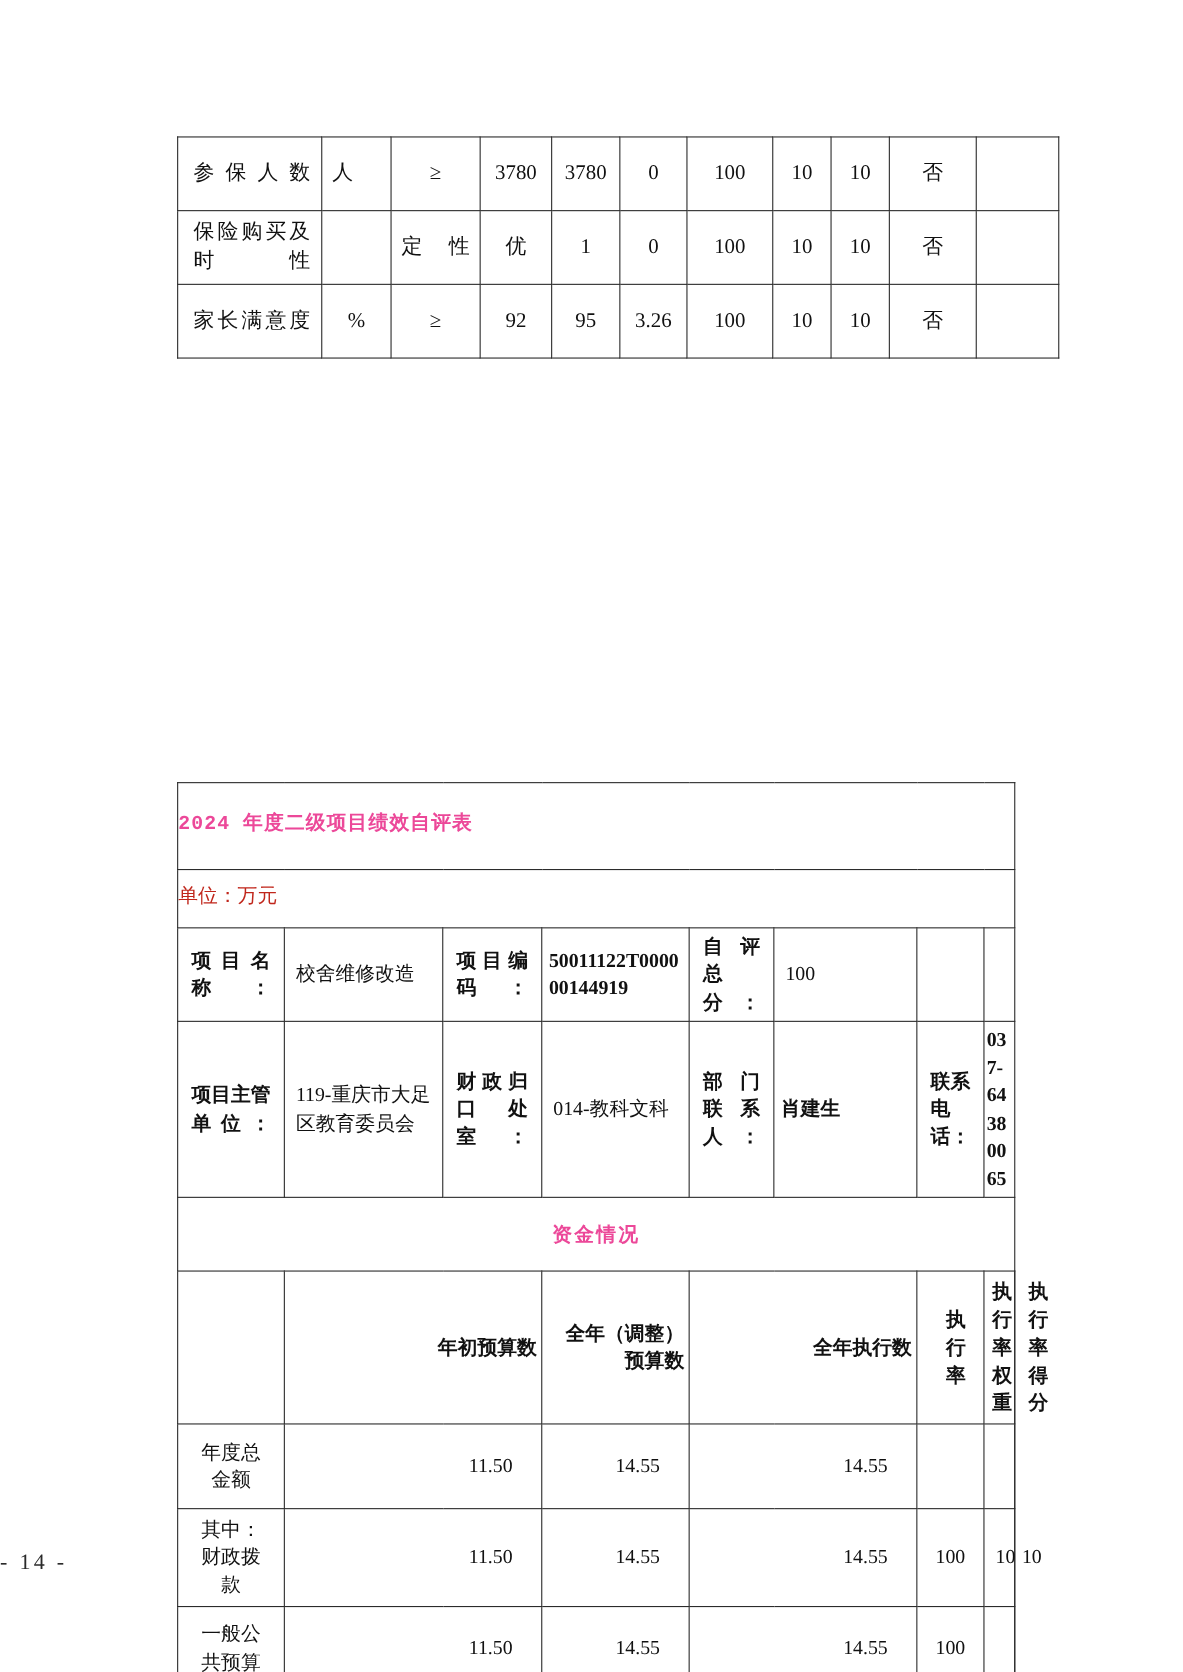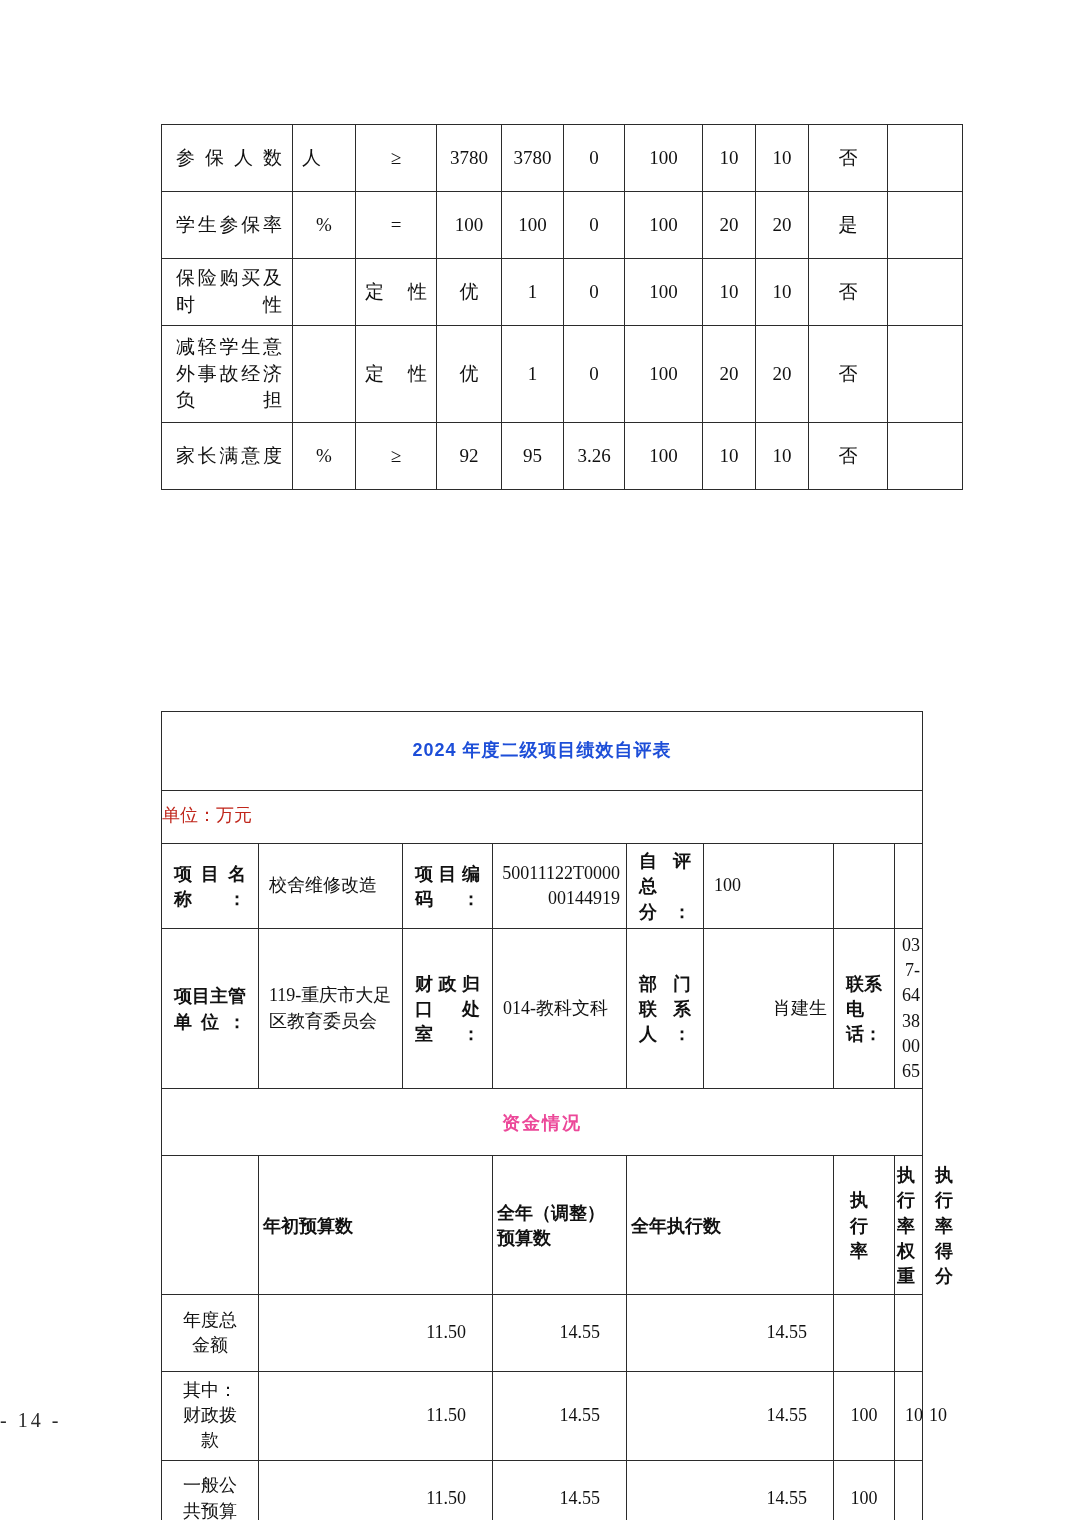--- a/index.html
+++ b/index.html
@@ -91,27 +91,26 @@
     position: absolute;
     left: 161px;
     top: 711px;
     width: 761px;
   }
   .tbl-form td {
     font-size: 18px;
     line-height: 1.4;
   }
   .form-title {
-    text-align: center;
-    font-family: Liberation Sans, sans-serif;
+    font-family: Liberation Mono, monospace;
     font-weight: bold;
     font-size: 33px;
     letter-spacing: 1px;
     height: 78px;
-    color: #1d4ed8;
+    color: #ec4899;
   }
   .unit-row {
     text-align: left;
     padding: 4px 16px 8px 0;
     height: 40px;
     color: #c0261b;
     font-size: 20px;
     font-weight: normal;
     font-family: "DejaVu Sans", "Liberation Sans", sans-serif;
   }
@@ -124,41 +123,42 @@
     padding: 4px 12px;
     line-height: 1.45;
   }
   .val-wrap {
     padding: 4px 10px;
     line-height: 1.5;
     text-align: left;
     word-break: break-all;
   }
   .val-ctr {
-    text-align: right;
+    text-align: left;
     padding: 4px 6px;
     line-height: 1.5;
     word-break: break-all;
+    font-weight: bold;
   }
   .val-left {
     text-align: left;
     padding: 4px 10px;
     line-height: 1.5;
   }
   .section-head {
     text-align: center;
     font-family: "DejaVu Sans", "Liberation Sans", sans-serif;
     font-weight: bold;
     font-size: 23px;
     color: #ec4899;
     letter-spacing: 2px;
     height: 66px;
   }
   .col-head {
-    text-align: left;
+    text-align: right;
     font-family: "DejaVu Sans", "Liberation Sans", sans-serif;
     font-weight: bold;
     font-size: 18.5px;
     padding: 6px 4px;
     line-height: 1.45;
     word-break: break-all;
   }
   .row-label {
     text-align: center;
     padding: 6px 14px;
@@ -225,55 +225,29 @@
         <td class="cell-num">3780</td>
         <td class="cell-num">3780</td>
         <td class="cell-num">0</td>
         <td class="cell-num">100</td>
         <td class="cell-num">10</td>
         <td class="cell-num">10</td>
         <td class="cell-ctr">否</td>
         <td class="cell-ctr"></td>
       </tr>
       <tr>
-        <td class="cell-name">学生参保率</td>
-        <td class="cell-ctr">%</td>
-        <td class="cell-ctr">=</td>
-        <td class="cell-num">100</td>
-        <td class="cell-num">100</td>
-        <td class="cell-num">0</td>
-        <td class="cell-num">100</td>
-        <td class="cell-num">20</td>
-        <td class="cell-num">20</td>
-        <td class="cell-ctr">是</td>
-        <td class="cell-ctr"></td>
-      </tr>
-      <tr>
         <td class="cell-name">保险购买及时性</td>
         <td class="cell-ctr"></td>
         <td class="cell-just">定性</td>
         <td class="cell-num">优</td>
         <td class="cell-num">1</td>
         <td class="cell-num">0</td>
         <td class="cell-num">100</td>
         <td class="cell-num">10</td>
         <td class="cell-num">10</td>
-        <td class="cell-ctr">否</td>
-        <td class="cell-ctr"></td>
-      </tr>
-      <tr>
-        <td class="cell-name" style="height:90px">减轻学生意外事故经济负担</td>
-        <td class="cell-ctr"></td>
-        <td class="cell-just">定性</td>
-        <td class="cell-num">优</td>
-        <td class="cell-num">1</td>
-        <td class="cell-num">0</td>
-        <td class="cell-num">100</td>
-        <td class="cell-num">20</td>
-        <td class="cell-num">20</td>
         <td class="cell-ctr">否</td>
         <td class="cell-ctr"></td>
       </tr>
       <tr>
         <td class="cell-name">家长满意度</td>
         <td class="cell-ctr">%</td>
         <td class="cell-ctr">≥</td>
         <td class="cell-num">92</td>
         <td class="cell-num">95</td>
         <td class="cell-num">3.26</td>

